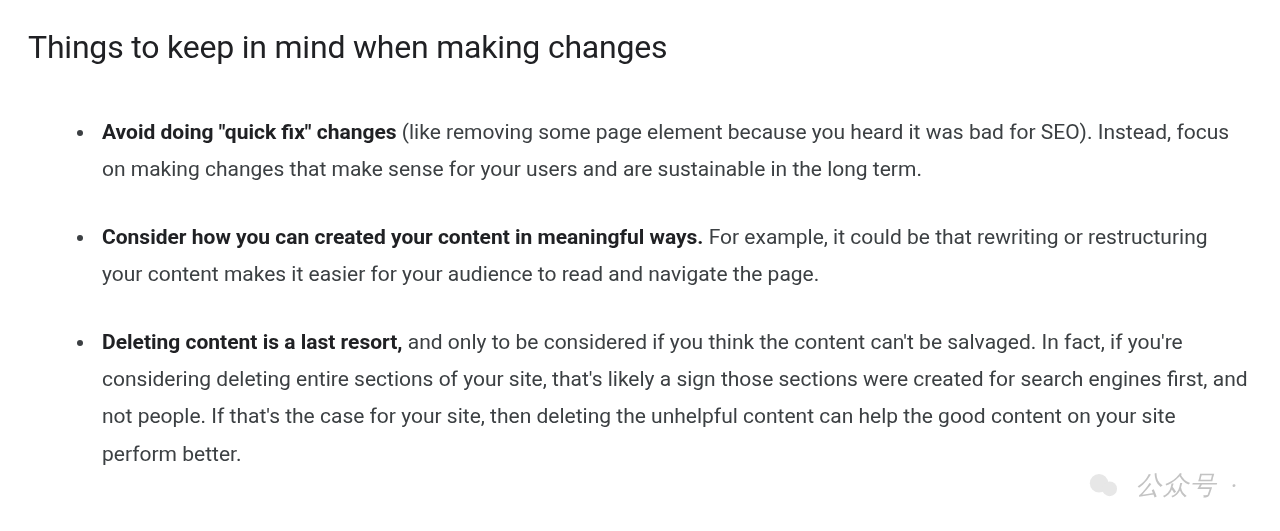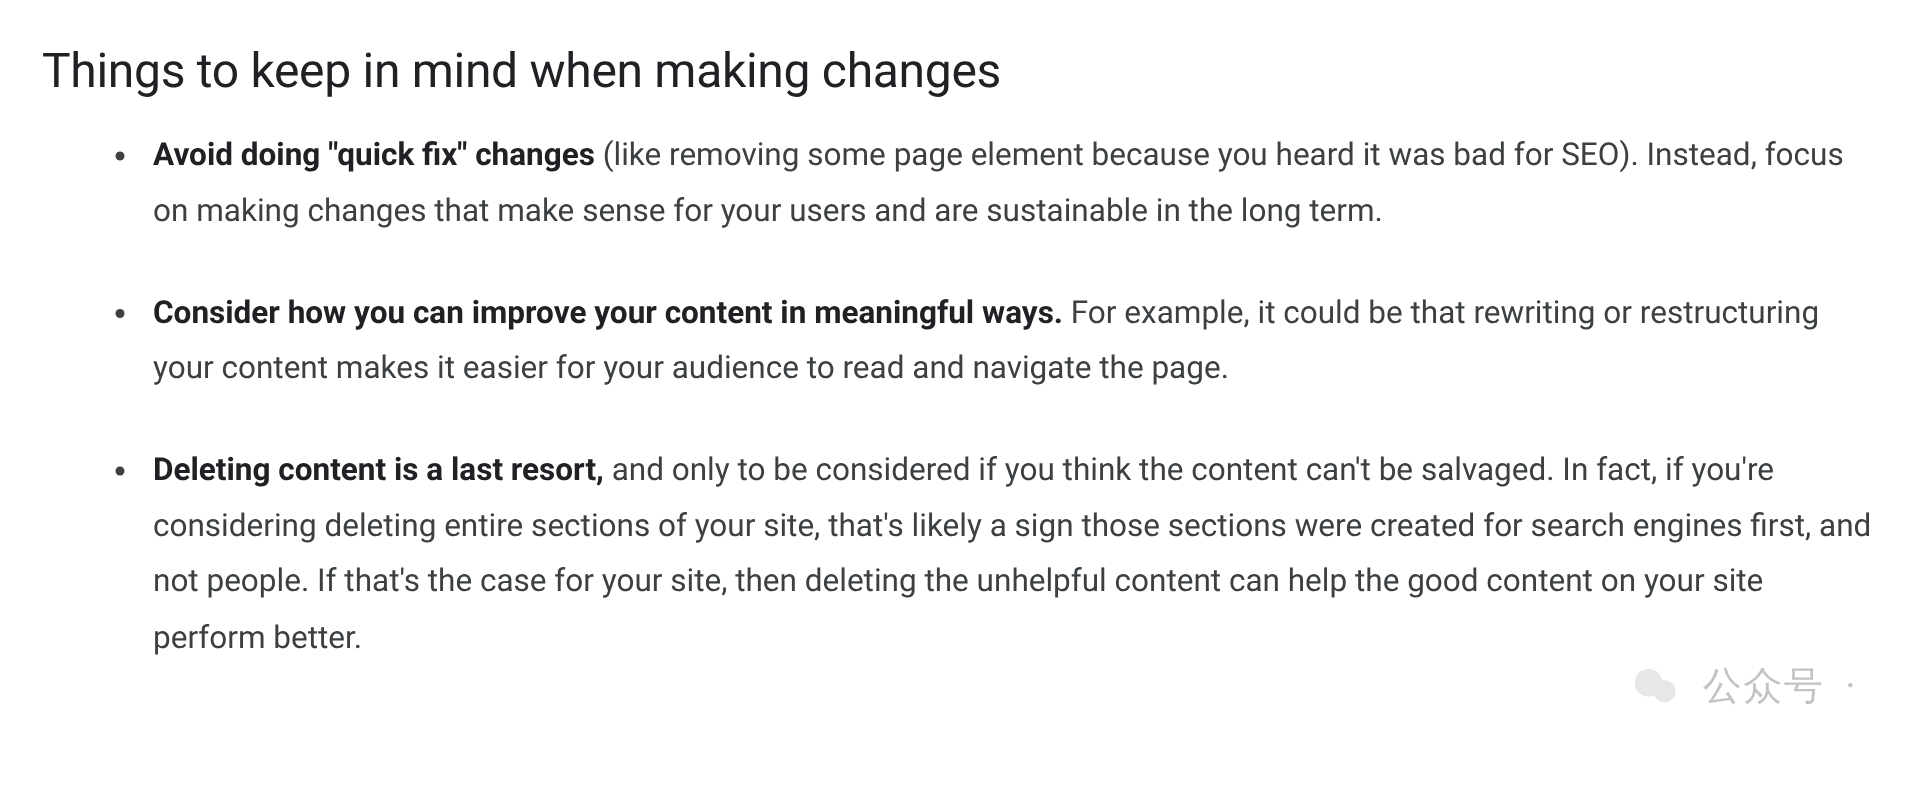--- a/index.html
+++ b/index.html
@@ -12,21 +12,21 @@
       background: #ffffff;
       color: #202124;
       padding: 28px 28px 40px 28px;
       width: 1280px;
       position: relative;
     }
     h2.page-heading {
       font-size: 32px;
       font-weight: 400;
       color: #202124;
-      margin-bottom: 20px;
+      margin-bottom: 48px;
       letter-spacing: -0.2px;
     }
     ul.tips-list {
       list-style: disc;
       padding-left: 68px;
     }
     ul.tips-list li {
       font-size: 21px;
       line-height: 1.78;
       color: #3c4043;
@@ -46,20 +46,21 @@
       bottom: 10px;
       display: flex;
       align-items: center;
       gap: 14px;
       color: #b9b9b9;
       font-size: 26px;
       letter-spacing: 1px;
       pointer-events: none;
       opacity: 0.85;
       font-weight: 400;
+      font-style: italic;
     }
     .watermark .wm-icon {
       width: 34px;
       height: 34px;
       display: inline-flex;
       align-items: center;
       justify-content: center;
       opacity: 0.6;
     }
     .watermark .wm-dot {
@@ -71,21 +72,21 @@
 </head>
 <body>
 
 <h2 class="page-heading">Things to keep in mind when making changes</h2>
 
 <ul class="tips-list">
   <li>
     <span class="bold-lead">Avoid doing "quick fix" changes</span><span> (like removing some page element because you heard it was bad for SEO). Instead, focus on making changes that make sense for your users and are sustainable in the long term.</span>
   </li>
   <li>
-    <span class="bold-lead">Consider how you can improve your content in meaningful ways.</span><span> For example, it could be that rewriting or restructuring your content makes it easier for your audience to read and navigate the page.</span>
+    <span class="bold-lead">Consider how you can created your content in meaningful ways.</span><span> For example, it could be that rewriting or restructuring your content makes it easier for your audience to read and navigate the page.</span>
   </li>
   <li>
     <span class="bold-lead">Deleting content is a last resort,</span><span> and only to be considered if you think the content can't be salvaged. In fact, if you're considering deleting entire sections of your site, that's likely a sign those sections were created for search engines first, and not people. If that's the case for your site, then deleting the unhelpful content can help the good content on your site perform better.</span>
   </li>
 </ul>
 
 <div class="watermark">
   <span class="wm-icon">
     <svg viewBox="0 0 24 24" width="34" height="34" fill="#cfcfcf">
       <circle cx="8.5" cy="10" r="6.5"></circle>

